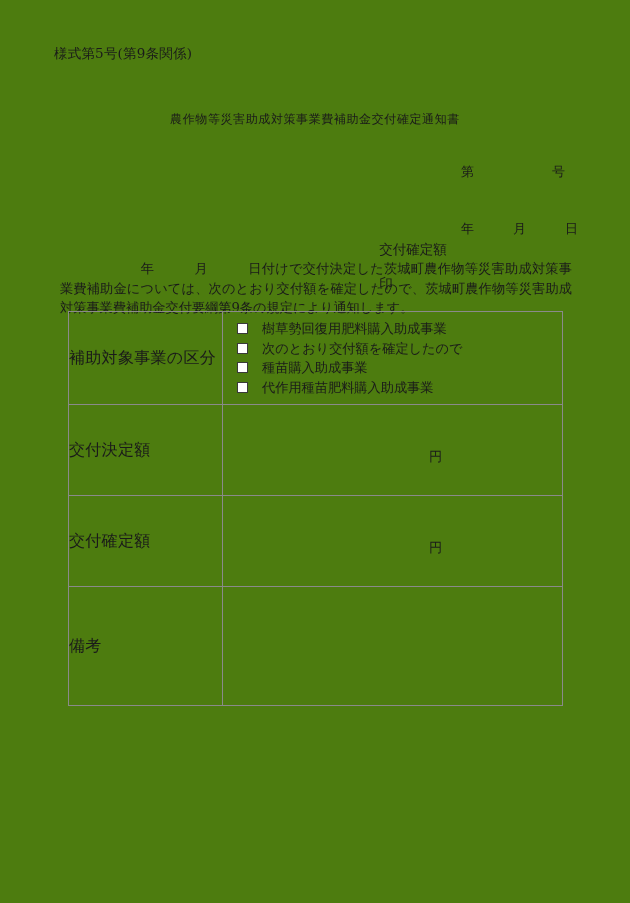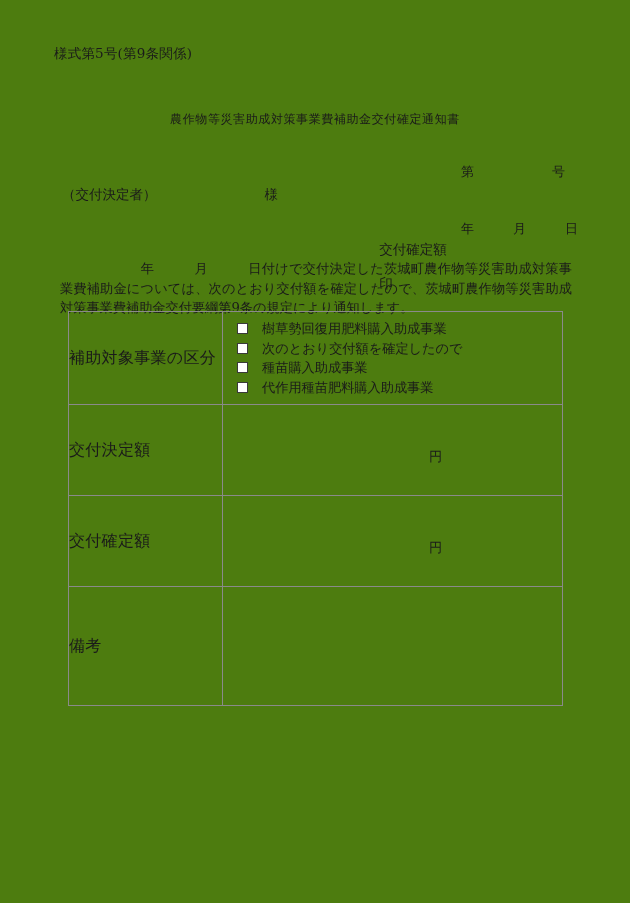--- a/index.html
+++ b/index.html
@@ -159,21 +159,20 @@
 
   <div class="form-code">様式第5号(第9条関係)</div>
 
   <div class="doc-title">農作物等災害助成対策事業費補助金交付確定通知書</div>
 
   <div class="number-block">
     <div>第　　　　　　号</div>
     <div>年　　　月　　　日</div>
   </div>
 
-  <div class="addressee">（交付決定者）　　　　　　　　様</div>
 
   <div class="issuer">
     <span>交付確定額</span>
     <span style="display:inline-block;width:128px;"></span>
     <span class="seal">印</span>
   </div>
 
   <div class="body-text">　　　　　　年　　　月　　　日付けで交付決定した茨城町農作物等災害助成対策事業費補助金については、次のとおり交付額を確定したので、茨城町農作物等災害助成対策事業費補助金交付要綱第9条の規定により通知します。</div>
 
   <table class="form-table">

